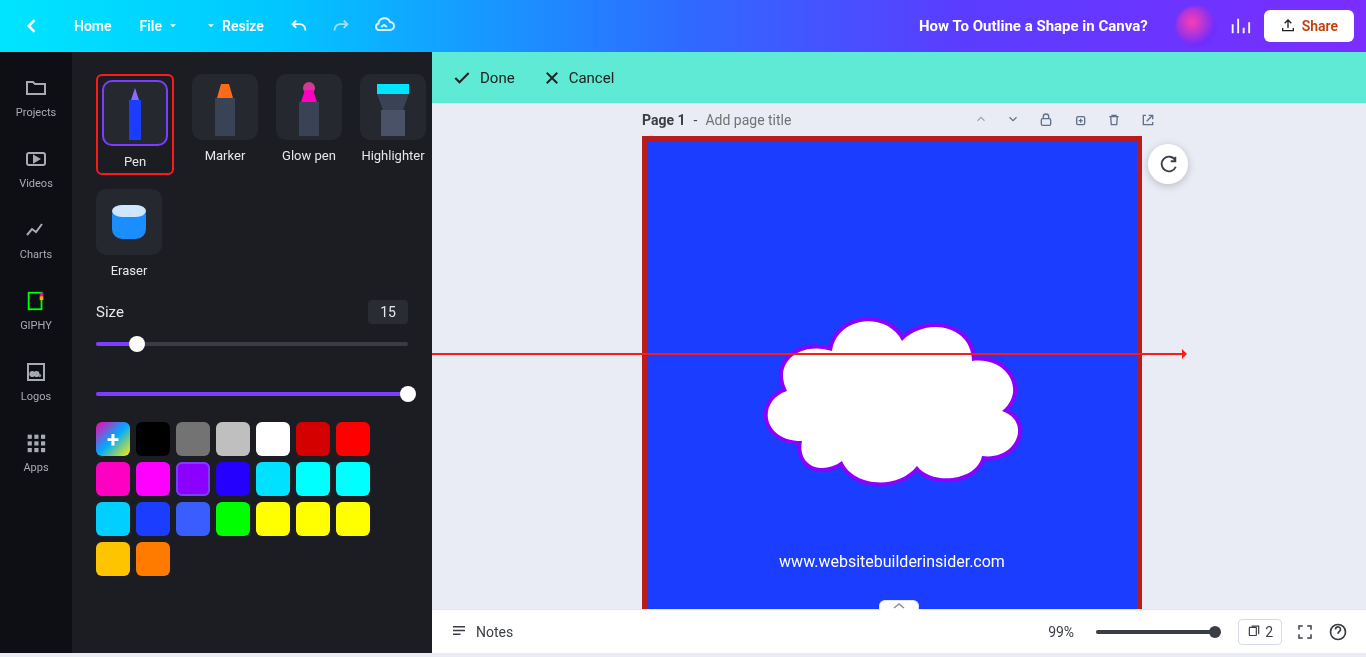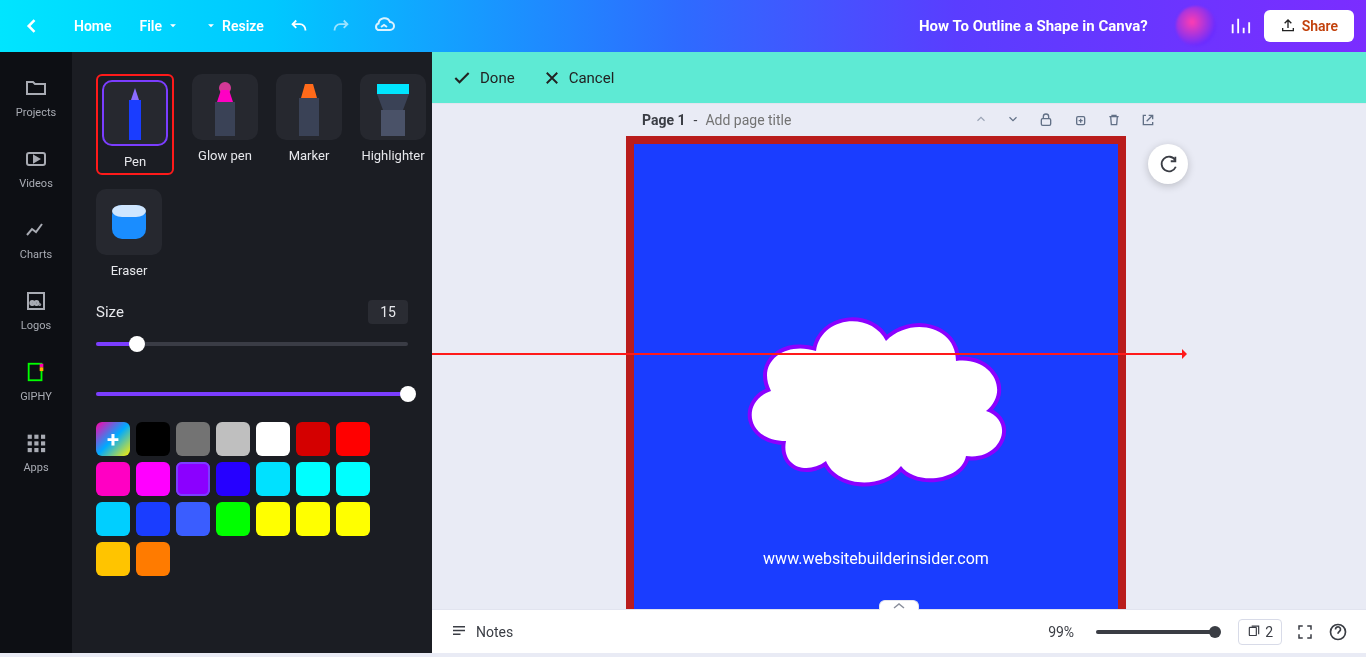--- a/index.html
+++ b/index.html
@@ -56,21 +56,21 @@
 .tb-item { display:flex; align-items:center; gap:8px; }
 
 .canvas-scroll { flex:1; position:relative; overflow:hidden; }
 .page-header { position:absolute; top:8px; left:210px; right:210px; display:flex; align-items:center; gap:8px; color:#3a3d44; font-size:14px; }
 .page-header .ph-label { font-weight:700; }
 .page-header .ph-dash { }
 .page-header .ph-input { color:#737373; }
 .page-header .ph-spacer { flex:1; }
 .page-icons { display:flex; gap:18px; color:#627086; }
 
-.canvas-wrap { position:absolute; top:32px; left:194px; width:500px; height:500px; border:8px solid #b91c1c; }
+.canvas-wrap { position:absolute; top:32px; left:210px; width:500px; height:500px; border:5px solid #b91c1c; }
 .canvas-page { width:100%; height:100%; background:#1a3dff; position:relative; display:flex; align-items:center; justify-content:center; }
 .cloud-outline { position:absolute; }
 .cloud-url { position:absolute; bottom:60px; left:0; right:0; text-align:center; color:#fff; font-size:16px; }
 .ai-bubble { position:absolute; top:40px; right:178px; width:40px; height:40px; background:#fff; border-radius:50%; box-shadow:0 2px 8px rgba(0,0,0,.2); display:flex; align-items:center; justify-content:center; }
 
 .bottom { position:absolute; bottom:0; left:0; right:0; height:44px; background:#fff; border-top:1px solid #e2e4ef; display:flex; align-items:center; padding:0 18px; gap:14px; font-size:14px; color:#3a3d44; }
 .bottom .b-spacer { flex:1; }
 .zoom-track { width:120px; height:4px; background:#d8dbe8; border-radius:2px; position:relative; margin:0 8px; }
 .zoom-track .zfill { position:absolute; height:100%; background:#3a3d44; border-radius:2px; }
 .zoom-track .zthumb { position:absolute; top:50%; transform:translate(-50%,-50%); width:12px; height:12px; background:#3a3d44; border-radius:50%; }
@@ -166,36 +166,36 @@
     <div class="rail-item">
       <div class="ric">
           <svg width="24" height="24" viewBox="0 0 24 24" fill="none" stroke="#a8abb3" stroke-width="2">
             <path d="M3 17l5-6 4 3 6-8"></path>
           </svg>
         </div>
       <span>Charts</span>
     </div>
     <div class="rail-item">
       <div class="ric">
-          <svg width="24" height="24" viewBox="0 0 24 24" fill="none" stroke="#a8abb3" stroke-width="2">
-            <path d="M4 4h16v16H4z"></path>
-            <text x="6" y="16" font-size="8" fill="#a8abb3">co.</text>
-          </svg>
-        </div>
-      <span>Logos</span>
-    </div>
-    <div class="rail-item">
-      <div class="ric">
           <svg width="22" height="22" viewBox="0 0 24 24">
             <rect x="4" y="3" width="14" height="18" fill="none" stroke="#0f0" stroke-width="2"></rect>
             <rect x="16" y="3" width="4" height="4" fill="#ff00aa"></rect>
             <rect x="16" y="7" width="4" height="4" fill="#ffaa00"></rect>
           </svg>
         </div>
       <span>GIPHY</span>
+    </div>
+    <div class="rail-item">
+      <div class="ric">
+          <svg width="24" height="24" viewBox="0 0 24 24" fill="none" stroke="#a8abb3" stroke-width="2">
+            <path d="M4 4h16v16H4z"></path>
+            <text x="6" y="16" font-size="8" fill="#a8abb3">co.</text>
+          </svg>
+        </div>
+      <span>Logos</span>
     </div>
     <div class="rail-item">
       <div class="ric">
           <svg width="20" height="20" viewBox="0 0 24 24" fill="#a8abb3">
             <rect x="2" y="2" width="5" height="5"></rect>
             <rect x="10" y="2" width="5" height="5"></rect>
             <rect x="18" y="2" width="5" height="5"></rect>
             <rect x="2" y="10" width="5" height="5"></rect>
             <rect x="10" y="10" width="5" height="5"></rect>
             <rect x="18" y="10" width="5" height="5"></rect>
@@ -217,35 +217,35 @@
             <svg width="30" height="54" viewBox="0 0 30 54">
               <path d="M15 2 L19 14 L11 14 Z" fill="#8b6bff"></path>
               <rect x="9" y="14" width="12" height="40" fill="#1a3dff"></rect>
             </svg>
           </div>
         <span>Pen</span>
       </div>
       <div class="brush">
         <div class="brush-box">
             <svg width="36" height="54" viewBox="0 0 36 54">
+              <path d="M14 2h8l4 14H10z" fill="#ff6a1a"></path>
+              <path d="M8 16h20v38H8z" fill="#3a4256"></path>
+            </svg>
+          </div>
+        <span>Marker</span>
+      </div>
+      <div class="brush">
+        <div class="brush-box">
+            <svg width="36" height="54" viewBox="0 0 36 54">
               <circle cx="18" cy="6" r="6" fill="#ff3db0" opacity=".8"></circle>
               <path d="M14 8h8l4 12H10z" fill="#ff00c3"></path>
               <path d="M8 20h20v34H8z" fill="#3a4256"></path>
             </svg>
           </div>
         <span>Glow pen</span>
-      </div>
-      <div class="brush">
-        <div class="brush-box">
-            <svg width="36" height="54" viewBox="0 0 36 54">
-              <path d="M14 2h8l4 14H10z" fill="#ff6a1a"></path>
-              <path d="M8 16h20v38H8z" fill="#3a4256"></path>
-            </svg>
-          </div>
-        <span>Marker</span>
       </div>
       <div class="brush">
         <div class="brush-box">
             <svg width="44" height="54" viewBox="0 0 44 54">
               <rect x="6" y="2" width="32" height="10" fill="#00e5ff"></rect>
               <path d="M6 12h32l-6 16H12z" fill="#3a4256"></path>
               <rect x="10" y="28" width="24" height="26" fill="#4a5268"></rect>
             </svg>
           </div>
         <span>Highlighter</span>

